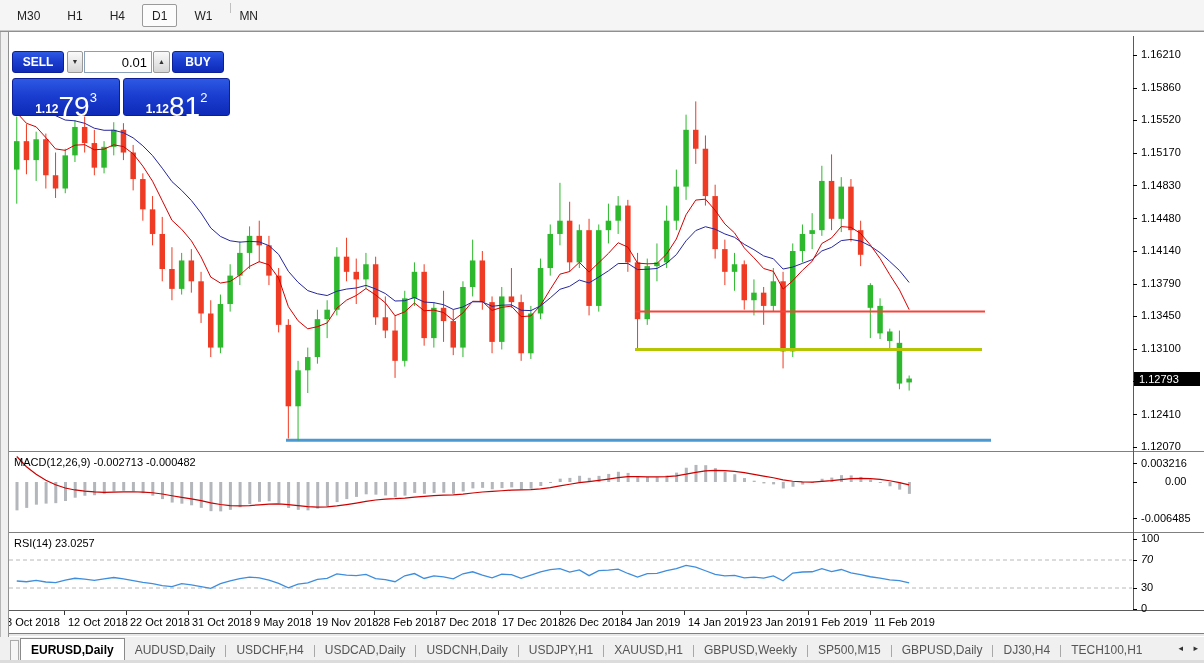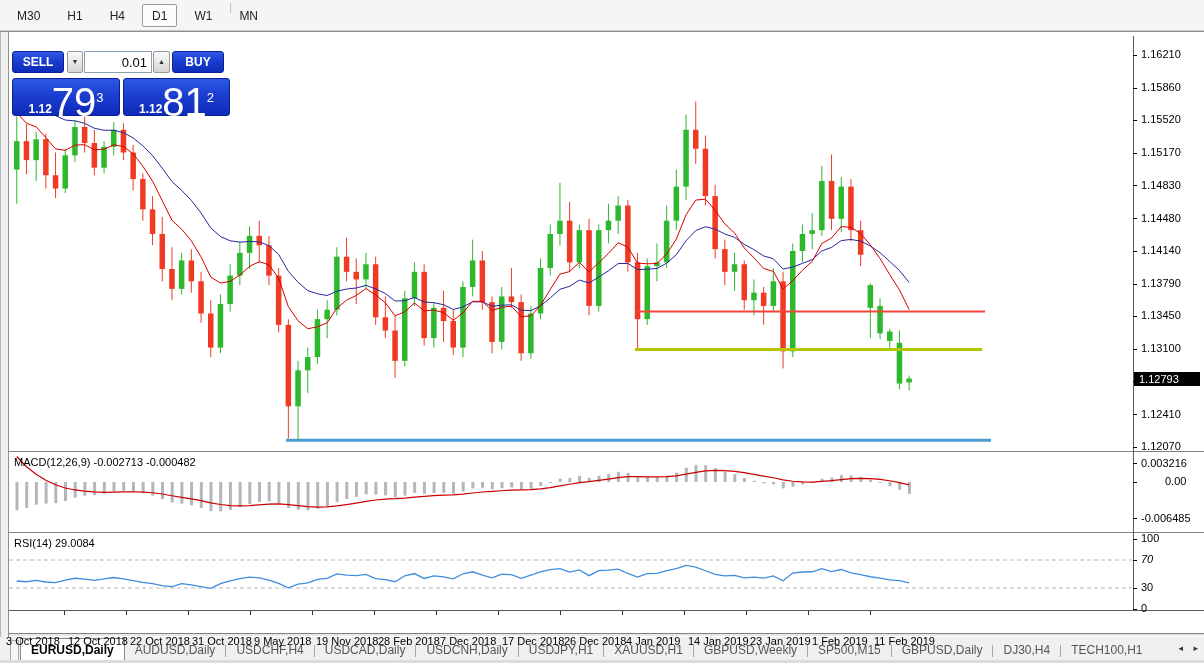--- a/index.html
+++ b/index.html
@@ -40,42 +40,42 @@
   .chart-title { position:absolute; left:17px; top:6px; font-size:12px; color:#000; z-index:5; white-space:nowrap; }
   .chart-title .tri { font-size:8px; vertical-align:2px; margin-right:4px; }
   .chart-title .ohlc { margin-left:8px; }
 
   .panel-label { position:absolute; left:14px; font-size:11px; color:#000; z-index:5; white-space:nowrap; }
   .macd-label { top:424px; } .rsi-label { top:505px; }
 
   
   .date-axis-line { position:absolute; left:0; top:578px; width:1204px; height:1px; background:#5a5a5a; z-index:2; }
   .date-tick { position:absolute; top:579px; width:1px; height:4px; background:#333; z-index:2; }
-  .date-label { position:absolute; top:584px; font-size:11px; color:#000; white-space:nowrap; z-index:2;margin-top:19px; }
+  .date-label { position:absolute; top:584px; font-size:11px; color:#000; white-space:nowrap; z-index:2; }
   .groove { position:absolute; left:0; top:601px; width:1204px; height:4px;
             border-top:1px solid #808080; border-bottom:1px solid #fff; background:#e8e8e8; z-index:2; }
 
   
   .trade { position:absolute; z-index:7; }
   .blue { background:linear-gradient(180deg,#2d59e4 0%,#1b3ed0 45%,#0e2ab8 100%);
           color:#fff; border:1px solid #0c1f96; border-radius:3px; }
   .btn-sell,.btn-buy { position:absolute; top:19px; width:52px; height:22px; font-size:12px; font-weight:bold;
           text-align:center; line-height:20px; cursor:pointer; }
   .btn-sell { left:12px; } .btn-buy { left:172px; }
   .spin { position:absolute; top:19px; width:16px; height:22px;
           background:linear-gradient(#fafafa,#d6d6d6); border:1px solid #999; border-radius:2px;
           font-size:7px; color:#333; text-align:center; line-height:20px; cursor:pointer; }
   .spin-dn { left:67px; } .spin-up { left:153px; width:17px; }
   .vol { position:absolute; left:84px; top:19px; width:68px; height:22px; background:#fff;
          border:1px solid #8aa0b8; font-size:13px; color:#000; text-align:right; padding:0 4px 0 0;
          font-family:"Liberation Sans",sans-serif; }
   .pricebox { position:absolute; top:46px; height:38px; text-align:center; }
   .pb-sell { left:12px; width:108px; } .pb-buy { left:123px; width:107px; }
   .pb-small { font-size:12px; font-weight:bold; vertical-align:3px; }
-  .pb-big { font-size:40px; letter-spacing:0; }
+  .pb-big { font-size:28px; letter-spacing:0; }
   .pb-sup { font-size:13px; vertical-align:14px; }
   .pricebox span { line-height:38px; }
 
   
   .tabbar { position:absolute; left:0; top:636px; width:1204px; height:27px; background:#f0f0f0;
             border-top:1px solid #fdfdfd; }
   .tabs { position:absolute; left:10px; top:1px; height:23px; display:flex; align-items:flex-end; }
   .tab { height:21px; line-height:21px; padding:0 10px; font-size:12px; color:#555; white-space:nowrap; cursor:pointer; }
   .tab.active { background:#fff; border:1px solid #8a8a8a; border-bottom:none; height:23px; line-height:22px;
                 color:#000; font-weight:bold; }
@@ -404,21 +404,21 @@
       </div>
       <div class="pricebox pb-buy blue">
         <span class="pb-small">1.12</span><span class="pb-big">81</span><span class="pb-sup">2</span>
       </div>
     </div>
 
     <div class="panel-label macd-label">
       <span>MACD(12,26,9)</span> <span>-0.002713 -0.000482</span>
     </div>
     <div class="panel-label rsi-label">
-      <span>RSI(14)</span> <span>29.0084</span>
+      <span>RSI(14)</span> <span>23.0257</span>
     </div>
 
     <div class="axis-vline"></div>
     <div class="price-axis" id="price-axis">
         <div class="axis-tick" style="top: 22.5px;"></div>
         <div class="axis-label" style="top: 16px;">1.16210</div>
         <div class="axis-tick" style="top: 55.6401px;"></div>
         <div class="axis-label" style="top: 49.1401px;">1.15860</div>
         <div class="axis-tick" style="top: 87.8333px;"></div>
         <div class="axis-label" style="top: 81.3333px;">1.15520</div>

